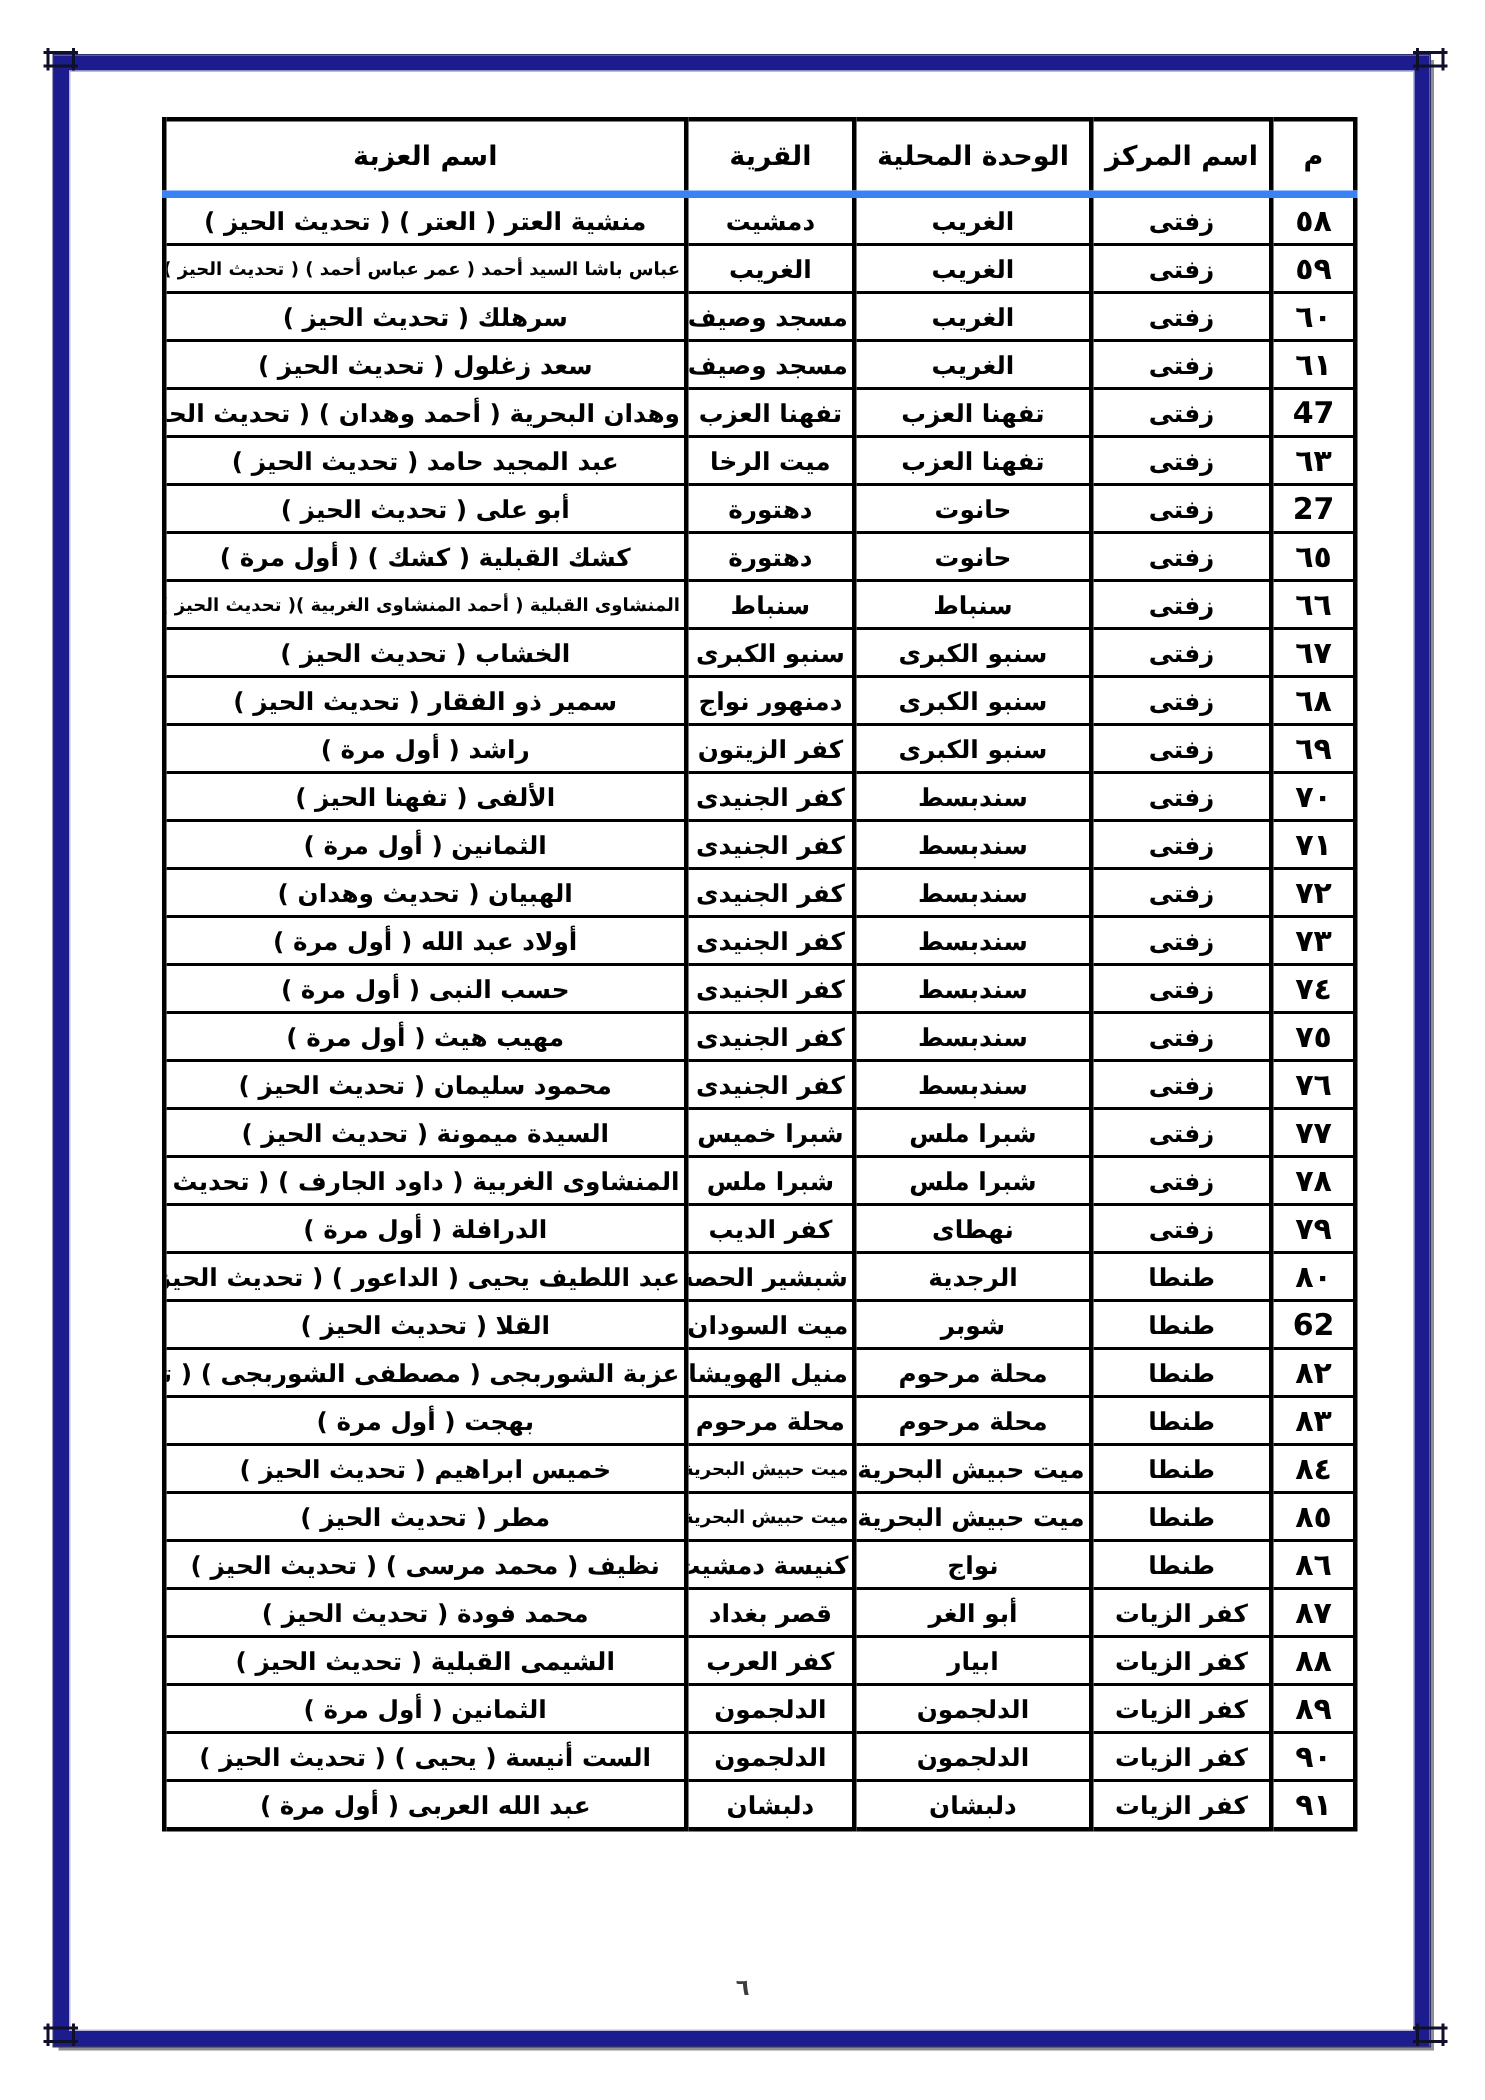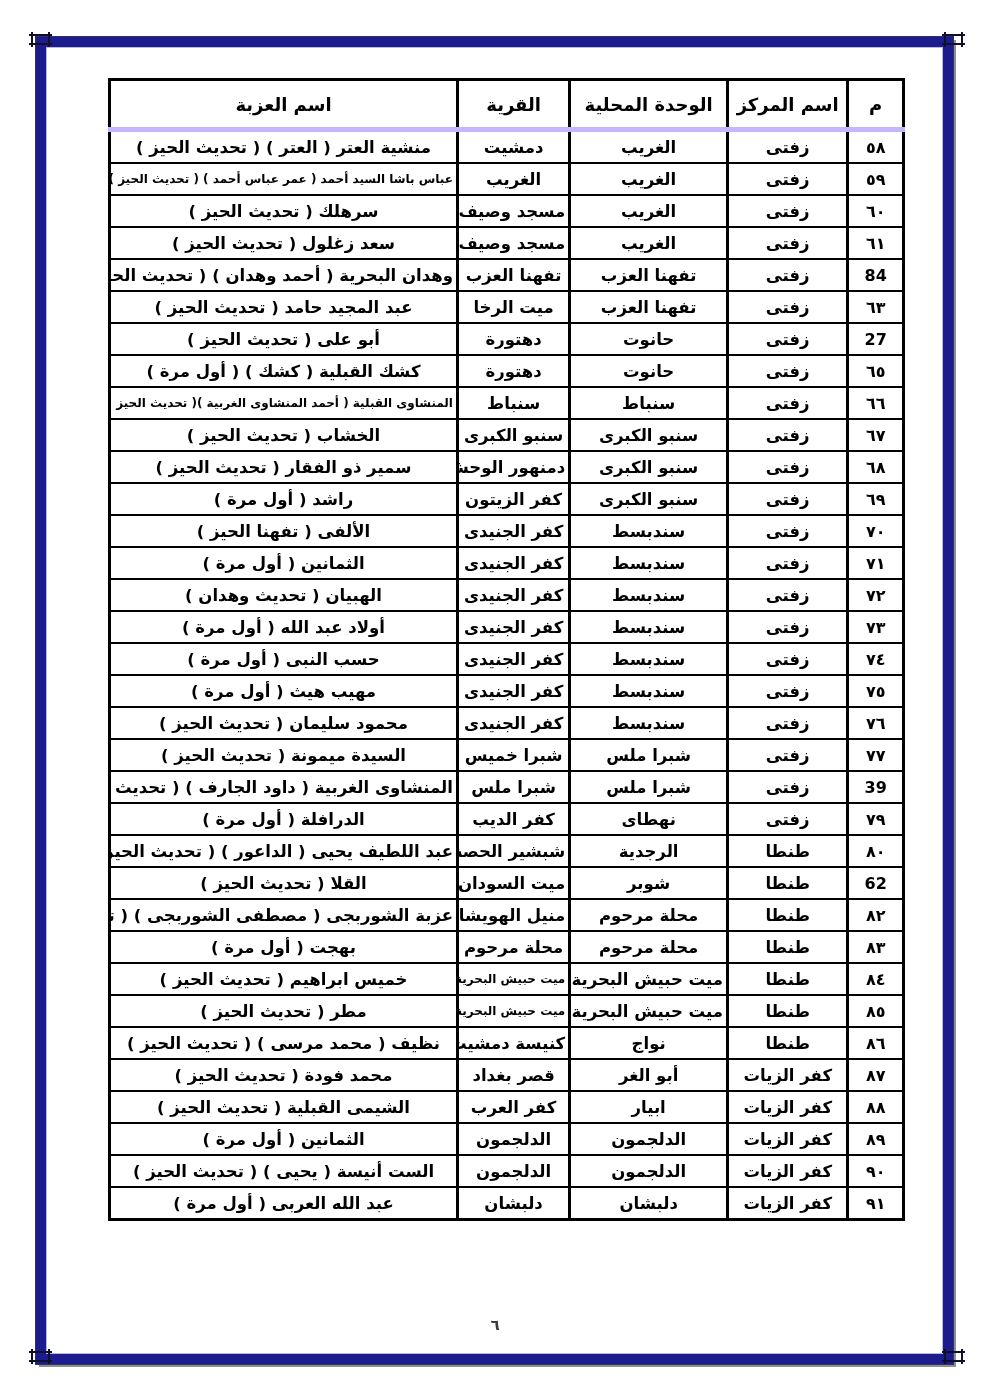--- a/index.html
+++ b/index.html
@@ -28,23 +28,23 @@
     border-collapse:collapse;table-layout:fixed;direction:rtl;
     color:#000;font-weight:bold;
   }
   table.doc,table.doc th,table.doc td{border:2px solid #000;}
   table.doc{border-width:3px;}
   table.doc th,table.doc td{
     border-left-width:3px;border-right-width:3px;
     text-align:center;vertical-align:middle;padding:0 3px;
     overflow:hidden;white-space:nowrap;
   }
-  table.doc thead th{height:46px;font-size:18px;border-bottom:5px solid #c4b5fd;}
+  table.doc thead th{height:46px;font-size:18px;border-bottom:5px solid #3b82f6;}
   table.doc tbody td{height:30px;font-size:16.5px;}
-  table.doc tbody td.num{font-size:16px;}
+  table.doc tbody td.num{font-size:20px;}
   table.doc td.small{font-size:12px;}
   .page-num{
     position:absolute;left:0;top:1316px;width:100%;
     text-align:center;font-size:15px;color:#3c3c3c;font-weight:bold;
   }
 </style>
 </head>
 <body>
 
 <div class="page">
@@ -94,21 +94,21 @@
           <td>سرهلك ( تحديث الحيز )</td>
         </tr>
         <tr>
           <td class="num">٦١</td>
           <td>زفتى</td>
           <td>الغريب</td>
           <td>مسجد وصيف</td>
           <td>سعد زغلول ( تحديث الحيز )</td>
         </tr>
         <tr>
-          <td class="num">84</td>
+          <td class="num">47</td>
           <td>زفتى</td>
           <td>تفهنا العزب</td>
           <td>تفهنا العزب</td>
           <td>وهدان البحرية ( أحمد وهدان ) ( تحديث الحيز )</td>
         </tr>
         <tr>
           <td class="num">٦٣</td>
           <td>زفتى</td>
           <td>تفهنا العزب</td>
           <td>ميت الرخا</td>
@@ -139,21 +139,21 @@
           <td class="num">٦٧</td>
           <td>زفتى</td>
           <td>سنبو الكبرى</td>
           <td>سنبو الكبرى</td>
           <td>الخشاب  ( تحديث الحيز )</td>
         </tr>
         <tr>
           <td class="num">٦٨</td>
           <td>زفتى</td>
           <td>سنبو الكبرى</td>
-          <td>دمنهور الوحش</td>
+          <td>دمنهور نواج</td>
           <td>سمير ذو الفقار  ( تحديث الحيز )</td>
         </tr>
         <tr>
           <td class="num">٦٩</td>
           <td>زفتى</td>
           <td>سنبو الكبرى</td>
           <td>كفر الزيتون</td>
           <td>راشد  ( أول مرة )</td>
         </tr>
         <tr>
@@ -206,21 +206,21 @@
           <td>محمود سليمان ( تحديث الحيز )</td>
         </tr>
         <tr>
           <td class="num">٧٧</td>
           <td>زفتى</td>
           <td>شبرا ملس</td>
           <td>شبرا خميس</td>
           <td>السيدة ميمونة ( تحديث الحيز )</td>
         </tr>
         <tr>
-          <td class="num">39</td>
+          <td class="num">٧٨</td>
           <td>زفتى</td>
           <td>شبرا ملس</td>
           <td>شبرا ملس</td>
           <td>المنشاوى الغربية ( داود الجارف )  ( تحديث الحيز )</td>
         </tr>
         <tr>
           <td class="num">٧٩</td>
           <td>زفتى</td>
           <td>نهطاى</td>
           <td>كفر الديب</td>

